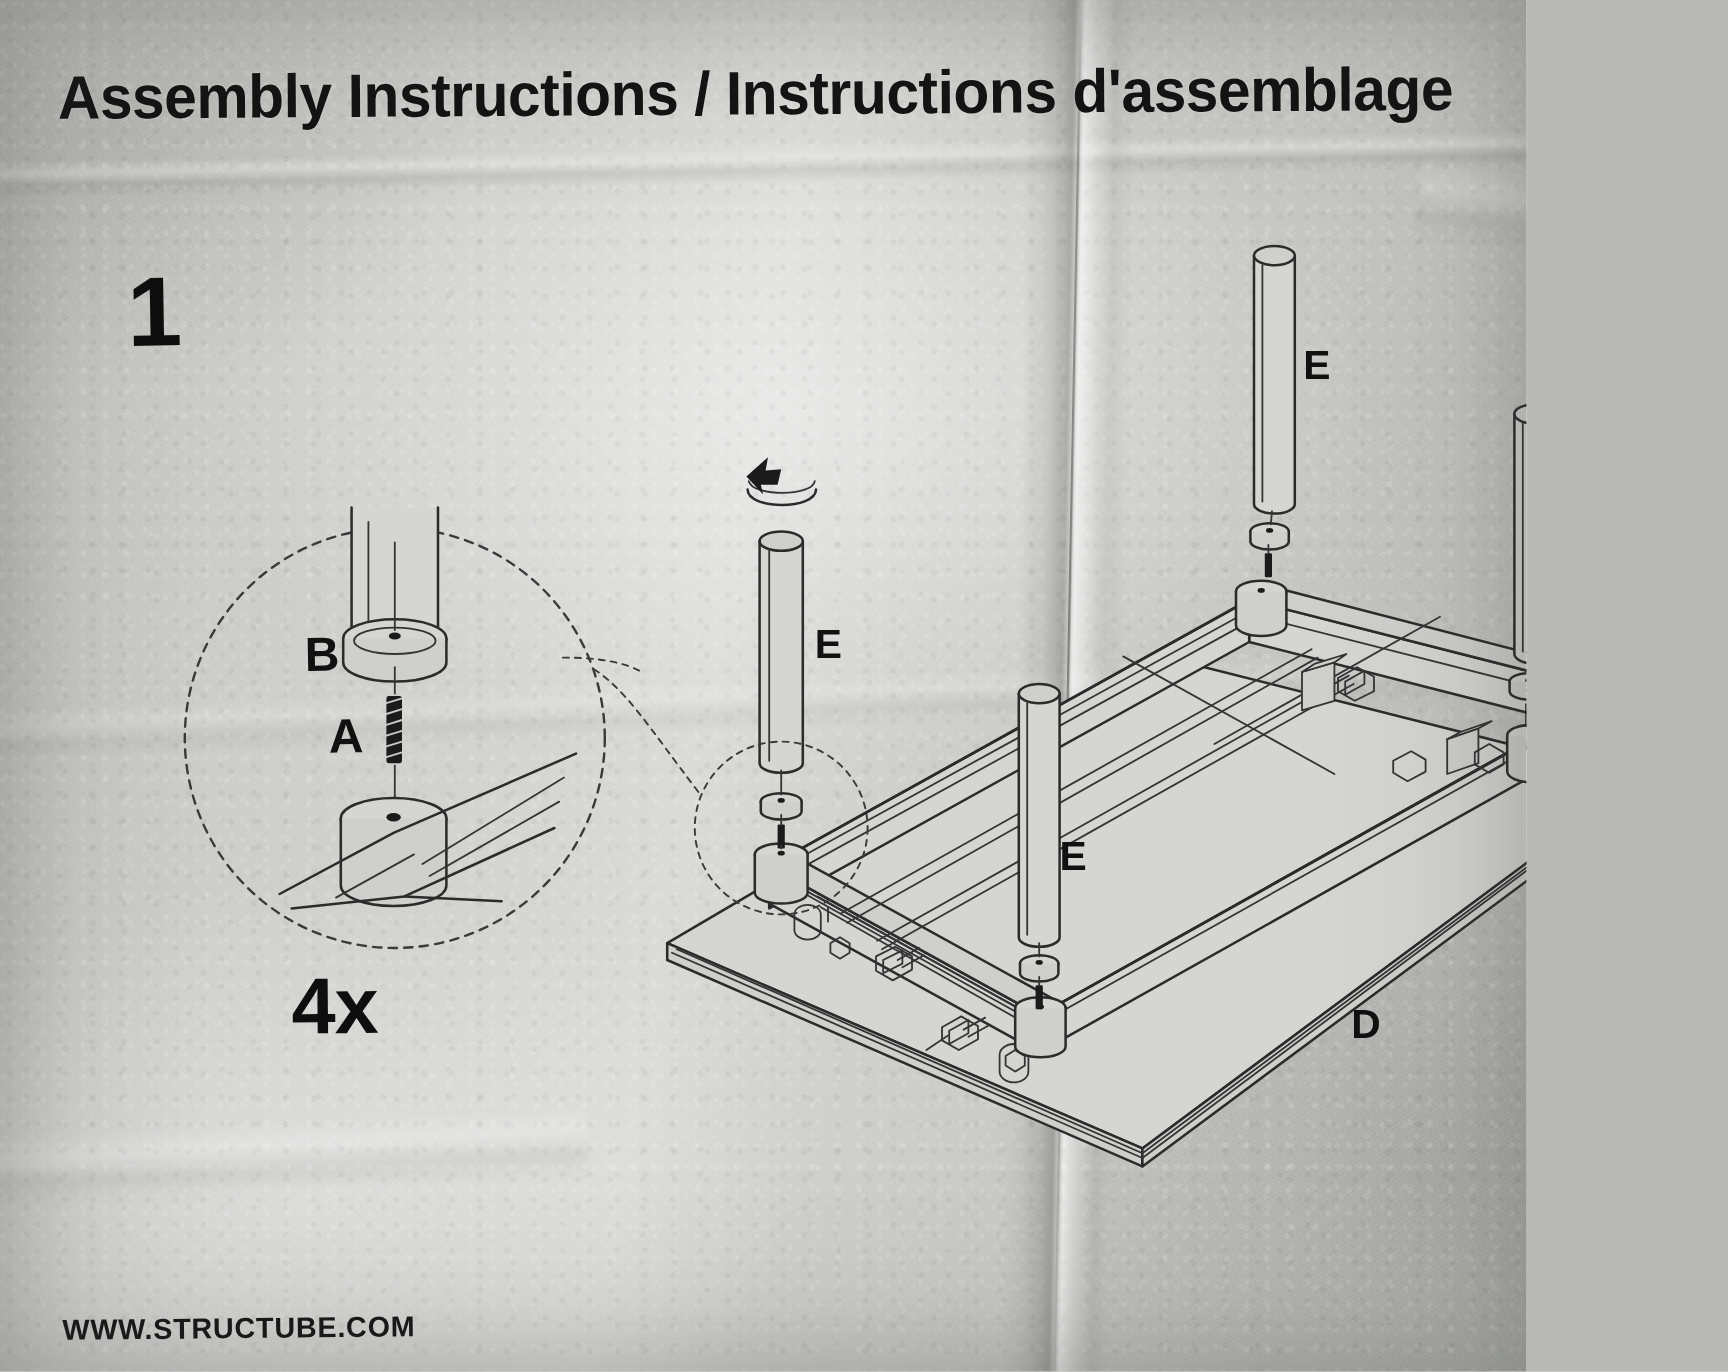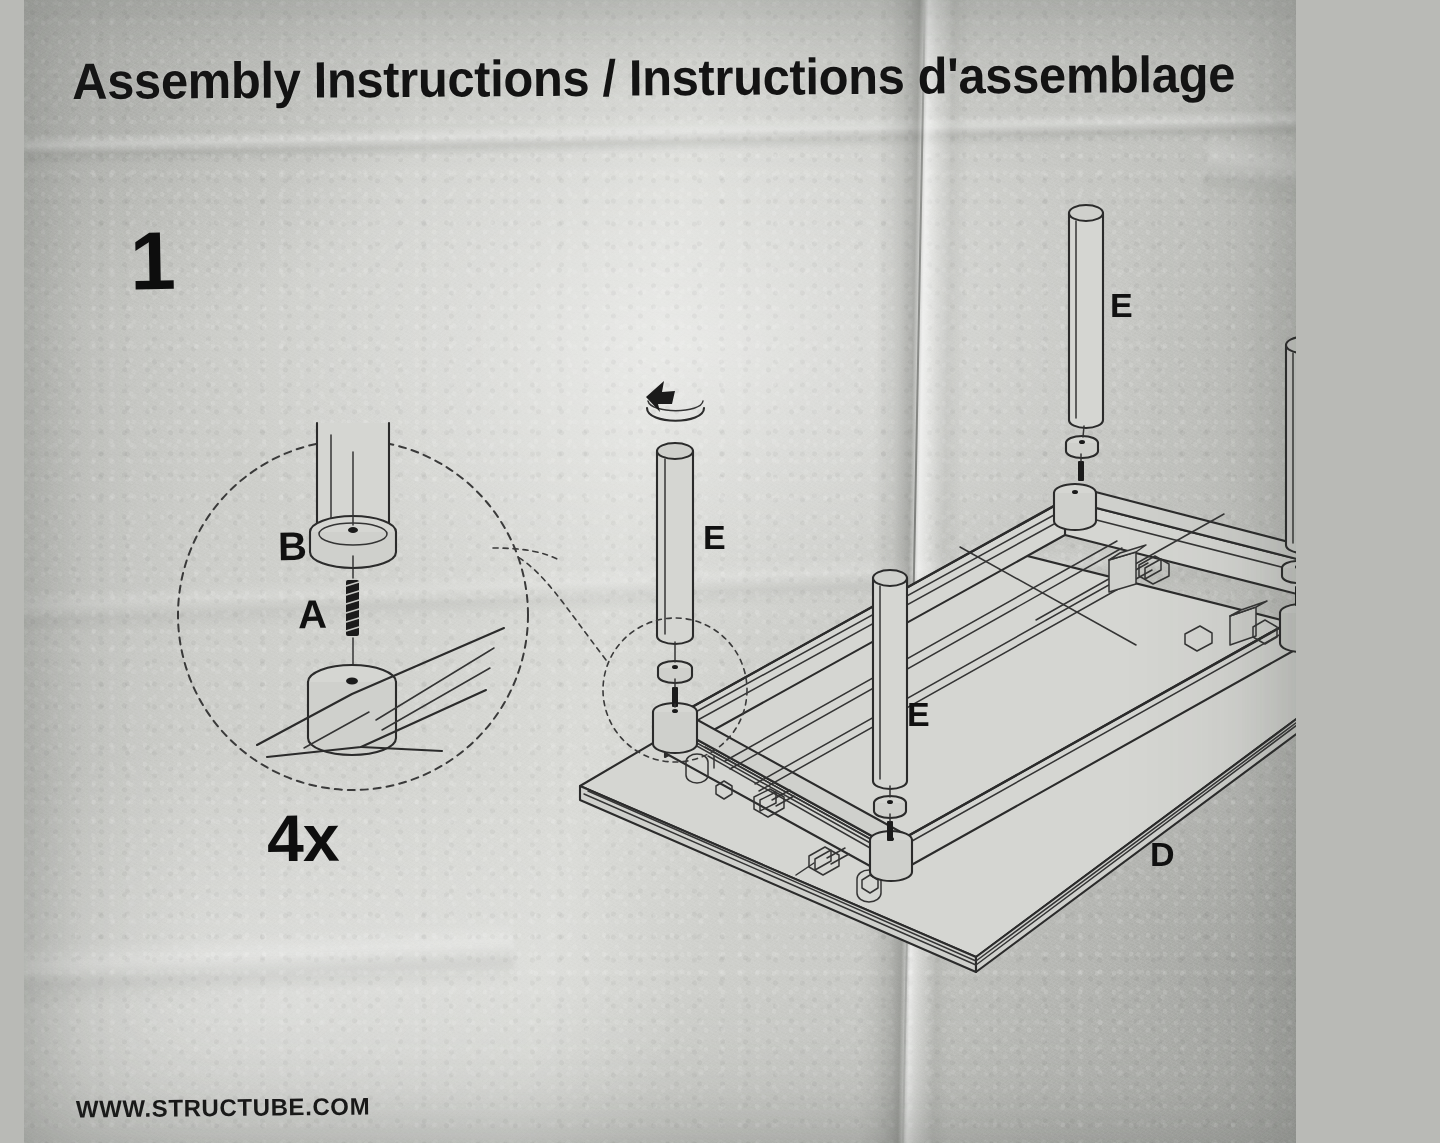--- a/index.html
+++ b/index.html
@@ -9,21 +9,20 @@
     background:#b9bab6;
   }
   #sheet{
     position:relative;width:1272px;height:1143px;overflow:hidden;
     background:
       radial-gradient(ellipse 700px 420px at 52% 30%, rgba(255,255,255,.42), rgba(255,255,255,0) 70%),
       radial-gradient(ellipse 560px 380px at 20% 88%, rgba(255,255,255,.30), rgba(255,255,255,0) 72%),
       radial-gradient(ellipse 520px 500px at 94% 86%, rgba(120,122,118,.30), rgba(0,0,0,0) 70%),
       radial-gradient(ellipse 420px 300px at 8% 10%, rgba(120,122,118,.22), rgba(0,0,0,0) 70%),
       linear-gradient(100deg,#c3c4c0 0%,#cbccc8 16%,#d2d3cf 34%,#dadbd7 47%,#cfd0cc 58%,#c6c7c3 74%,#bdbeba 100%);
-    margin-left: 24px;
   }
   
   .tex{position:absolute;inset:0;pointer-events:none;}
   .tex.f1{
     background-image:
       repeating-linear-gradient(27deg, rgba(255,255,255,.055) 0 1px, rgba(0,0,0,0) 1px 3px),
       repeating-linear-gradient(-41deg, rgba(0,0,0,.035) 0 1px, rgba(0,0,0,0) 1px 4px),
       repeating-linear-gradient(73deg, rgba(255,255,255,.04) 0 1px, rgba(0,0,0,0) 1px 5px),
       repeating-linear-gradient(5deg, rgba(0,0,0,.025) 0 1px, rgba(0,0,0,0) 1px 7px);
     mix-blend-mode:overlay;opacity:.9;

